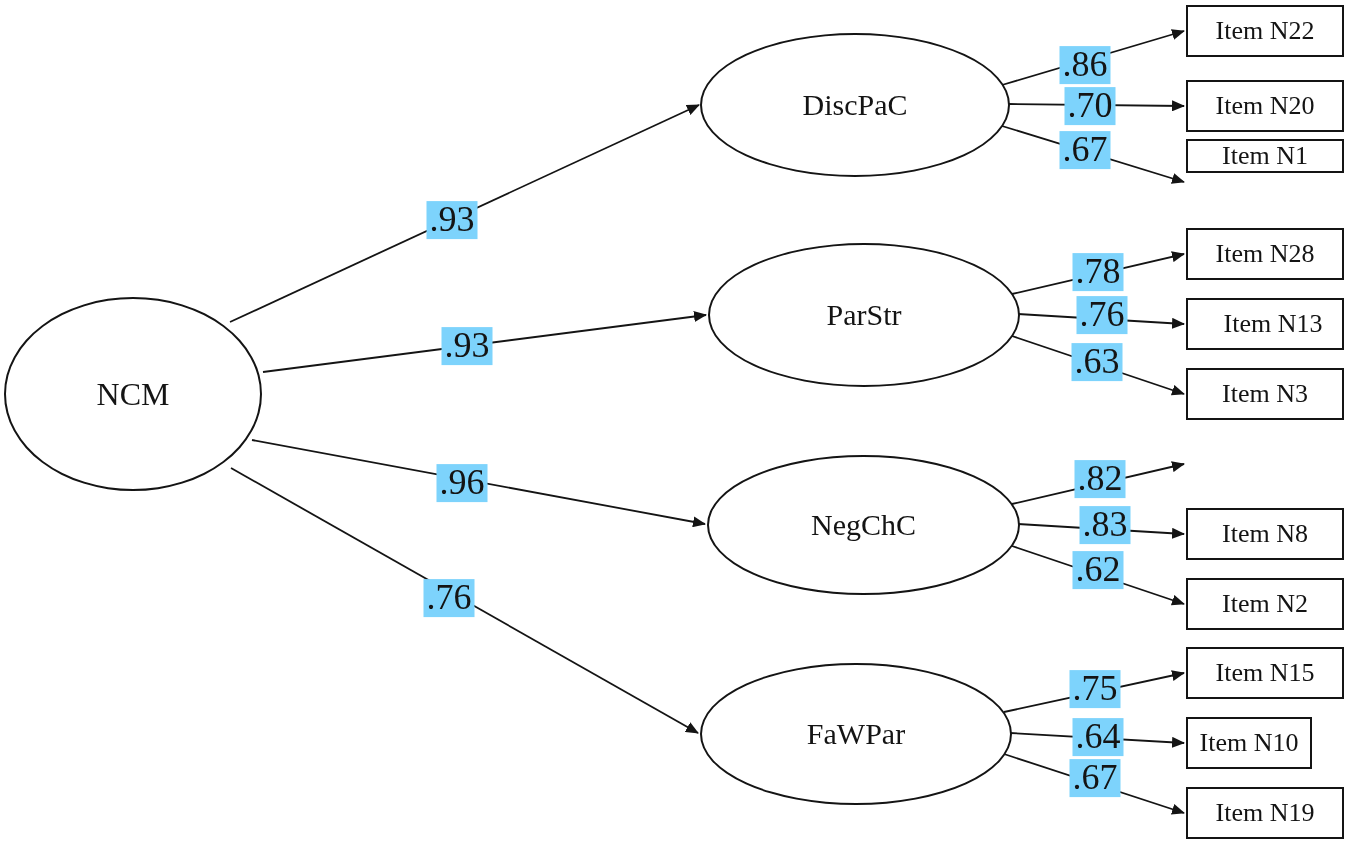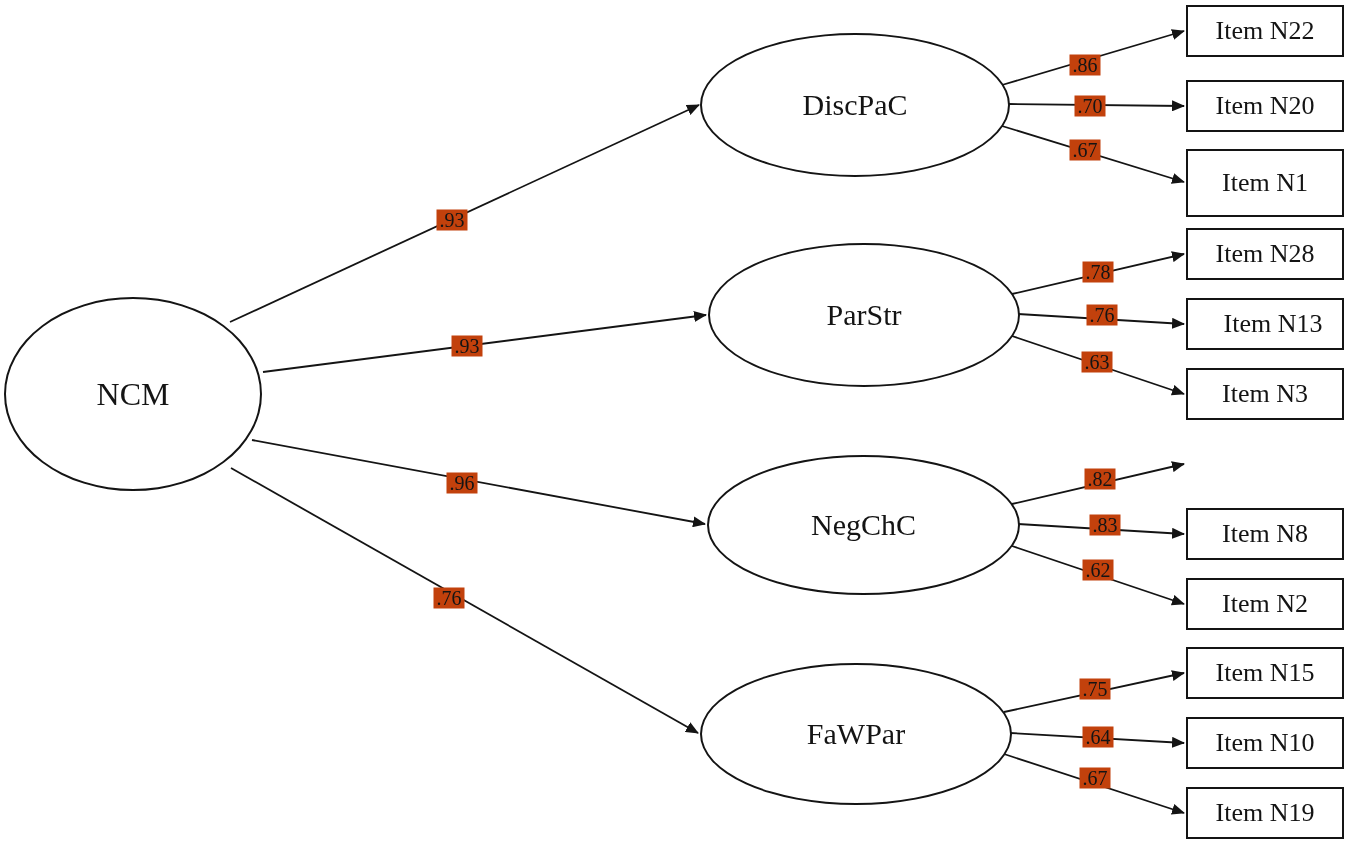--- a/index.html
+++ b/index.html
@@ -48,23 +48,23 @@
   }
   .factor-label {
     font-size: 30px;
   }
   .item-label {
     font-size: 26px;
   }
   .edge-label {
     position: absolute;
     transform: translate(-50%, -50%);
-    background: #c2410c;
+    background: #7dd3fc;
     padding: 0 3px;
-    font-size: 20px;
+    font-size: 36px;
     line-height: 1.05;
     white-space: nowrap;
   }
 </style>
 </head>
 <body>
 
 <div class="canvas">
 
   <svg class="edges-svg" viewBox="0 0 1346 841" xmlns="http://www.w3.org/2000/svg">
@@ -133,21 +133,21 @@
   <div class="node ellipse factor-label" style="left:700px; top:663px; width:312px; height:142px;">
     <span>FaWPar</span>
   </div>
 
   <div class="node rect item-label" style="left:1186px; top:5px; width:158px; height:52px;">
     <span>Item N22</span>
   </div>
   <div class="node rect item-label" style="left:1186px; top:80px; width:158px; height:52px;">
     <span>Item N20</span>
   </div>
-  <div class="node rect item-label" style="left:1186px; top:149px; width:158px; height:68px;">
+  <div class="node rect item-label" style="left:1186px; top:139px; width:158px; height:34px;">
     <span>Item N1</span>
   </div>
 
   <div class="node rect item-label" style="left:1186px; top:228px; width:158px; height:52px;">
     <span>Item N28</span>
   </div>
   <div class="node rect item-label" style="left:1186px; top:298px; width:158px; height:52px;padding-left:16px;">
     <span>Item N13</span>
   </div>
   <div class="node rect item-label" style="left:1186px; top:368px; width:158px; height:52px;">
@@ -157,20 +157,20 @@
   <div class="node rect item-label" style="left:1186px; top:508px; width:158px; height:52px;">
     <span>Item N8</span>
   </div>
   <div class="node rect item-label" style="left:1186px; top:578px; width:158px; height:52px;">
     <span>Item N2</span>
   </div>
 
   <div class="node rect item-label" style="left:1186px; top:647px; width:158px; height:52px;">
     <span>Item N15</span>
   </div>
-  <div class="node rect item-label" style="left:1186px; top:717px; width:158px; height:52px;">
+  <div class="node rect item-label" style="left:1186px; top:717px; width:126px; height:52px;">
     <span>Item N10</span>
   </div>
   <div class="node rect item-label" style="left:1186px; top:787px; width:158px; height:52px;">
     <span>Item N19</span>
   </div>
 
 </div>
 
 </body></html>

